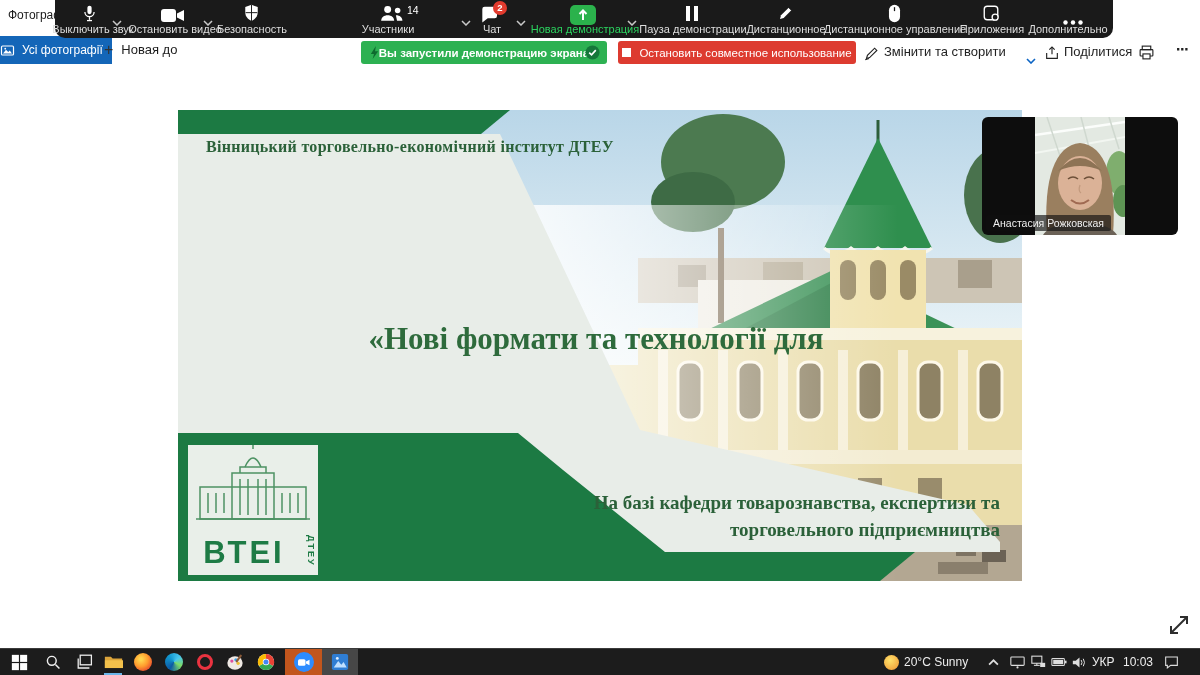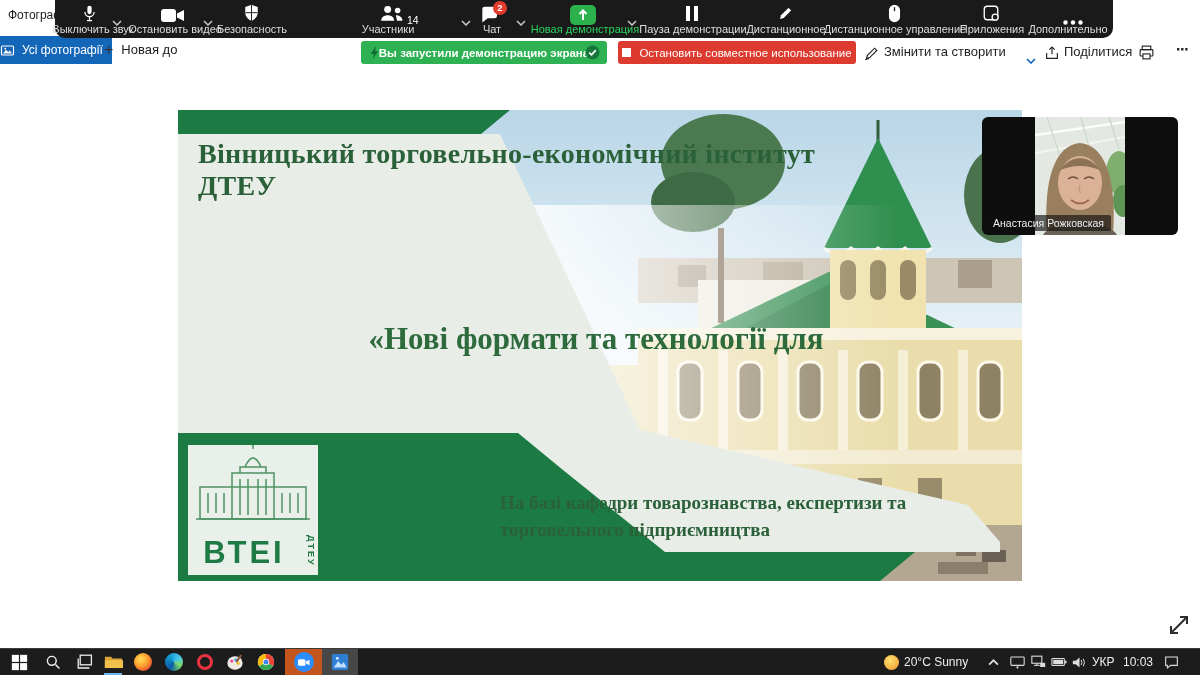--- a/index.html
+++ b/index.html
@@ -16,35 +16,35 @@
   .ph-right{top:44px;font-size:13px;color:#222;}
 
   
   #zoom-toolbar{left:55px;top:0;width:1058px;height:38px;background:#1a1a1a;border-radius:0 0 10px 10px;}
   .zt-ic{position:absolute;top:4px;}
   .zt-lb{position:absolute;top:23px;font-size:11px;color:#dedede;white-space:nowrap;transform:translateX(-50%);}
   .zt-lb.green{color:#2bd35f;}
   .chev{position:absolute;top:12px;width:10px;height:6px;}
   .badge{position:absolute;background:#e23b2e;color:#fff;border-radius:8px;font-size:9.5px;
     min-width:14px;height:14px;line-height:14px;text-align:center;font-weight:bold;}
-  .cnt{position:absolute;color:#fff;font-size:10.5px;top:4px;margin-top:10px;}
+  .cnt{position:absolute;color:#fff;font-size:10.5px;top:4px;}
 
   
   #share-banner{left:361px;top:41px;width:246px;height:23px;background:#2db152;border-radius:3px;
     display:flex;align-items:center;justify-content:center;color:#fff;font-size:11.5px;font-weight:bold;}
   #stop-share{left:618px;top:41px;width:238px;height:23px;background:#dd3b30;border-radius:3px;border:none;
     display:flex;align-items:center;justify-content:center;gap:8px;color:#fff;font-size:11.5px;cursor:pointer;}
 
   
   #slide{left:178px;top:110px;width:844px;height:471px;}
   .sl-serif{font-family:"Liberation Serif","DejaVu Serif",serif;font-weight:bold;color:#2b6139;}
-  #sl-institute{left:20px;top:28px;width:690px;font-size:28px;letter-spacing:.3px;}
+  #sl-institute{left:28px;top:28px;width:690px;font-size:16px;letter-spacing:.3px;}
   #sl-sub{left:155px;top:140px;width:355px;text-align:center;font-size:21px;line-height:34px;}
   #sl-title{left:118px;top:206px;width:600px;text-align:center;font-size:31px;line-height:45px;color:#2e6b3c;}
-  #sl-footer{right:22px;top:379px;width:500px;font-size:19px;line-height:27px;}
+  #sl-footer{right:22px;top:379px;width:500px;text-align:right;font-size:19px;line-height:27px;}
   #sl-logo{left:10px;top:335px;width:130px;height:130px;background:rgba(244,246,242,.95);}
   #logo-word{position:absolute;left:0;width:112px;text-align:center;bottom:4px;
     font-size:31px;font-weight:bold;color:#1e7b45;letter-spacing:3px;font-family:"Liberation Sans",sans-serif;}
   #logo-vert{position:absolute;right:2px;bottom:8px;font-size:9px;font-weight:bold;color:#1e7b45;
     writing-mode:vertical-rl;letter-spacing:2px;}
 
   
   #video-thumb{left:982px;top:117px;width:196px;height:118px;background:#0d0d0d;border-radius:6px;overflow:hidden;}
   #vt-photo{position:absolute;left:53px;top:0;width:90px;height:118px;}
   #vt-name{position:absolute;left:4px;bottom:4px;background:rgba(15,15,15,.65);color:#efefef;

